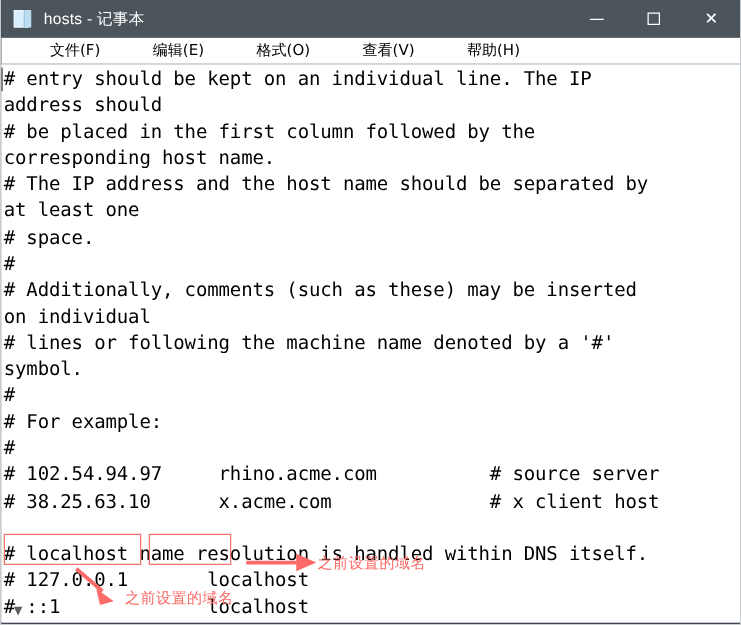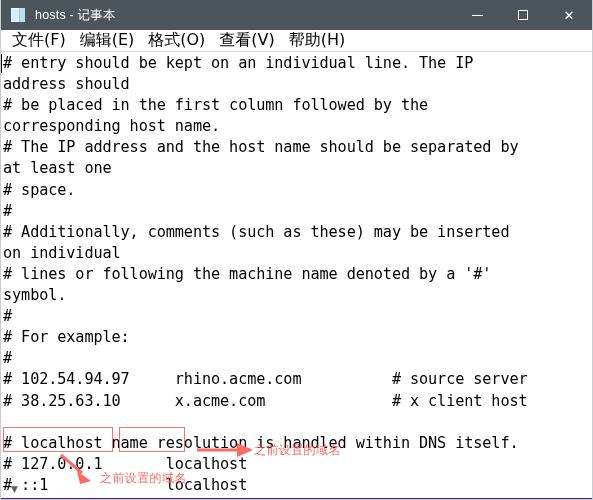--- a/index.html
+++ b/index.html
@@ -8,21 +8,21 @@
     width: 593px; height: 500px;
     overflow: hidden;
     background: #ffffff;
     font-family: "Liberation Sans", sans-serif;
   }
 
   #window {
     position: relative;
     width: 593px;
     height: 500px;
-    background: #4c1d95;
+    background: #0f172a;
     border: 1px solid #c9cdd0;
     border-top: none;
     overflow: hidden;
   }
 
   
   #titlebar {
     height: 30px;
     background: #4b555b;
     display: flex;
@@ -88,26 +88,27 @@
   
   #menubar {
     height: 21px;
     background: #ffffff;
     display: flex;
     align-items: center;
     padding-left: 4px;
     border-bottom: none;
   }
   .menu-item {
-    font-size: 16px;
+    font-size: 12px;
     color: #000000;
     padding: 14px 7px;
     white-space: nowrap;
     cursor: default;
     font-family: "DejaVu Sans", "Liberation Sans", sans-serif;
+    margin-left: 28px;
   }
 
   
   #editor-wrap {
     position: relative;
     height: 447px;
     background: #ffffff;
     border-top: 1px solid #d6d9db;
     display: flex;
     flex-direction: column;

